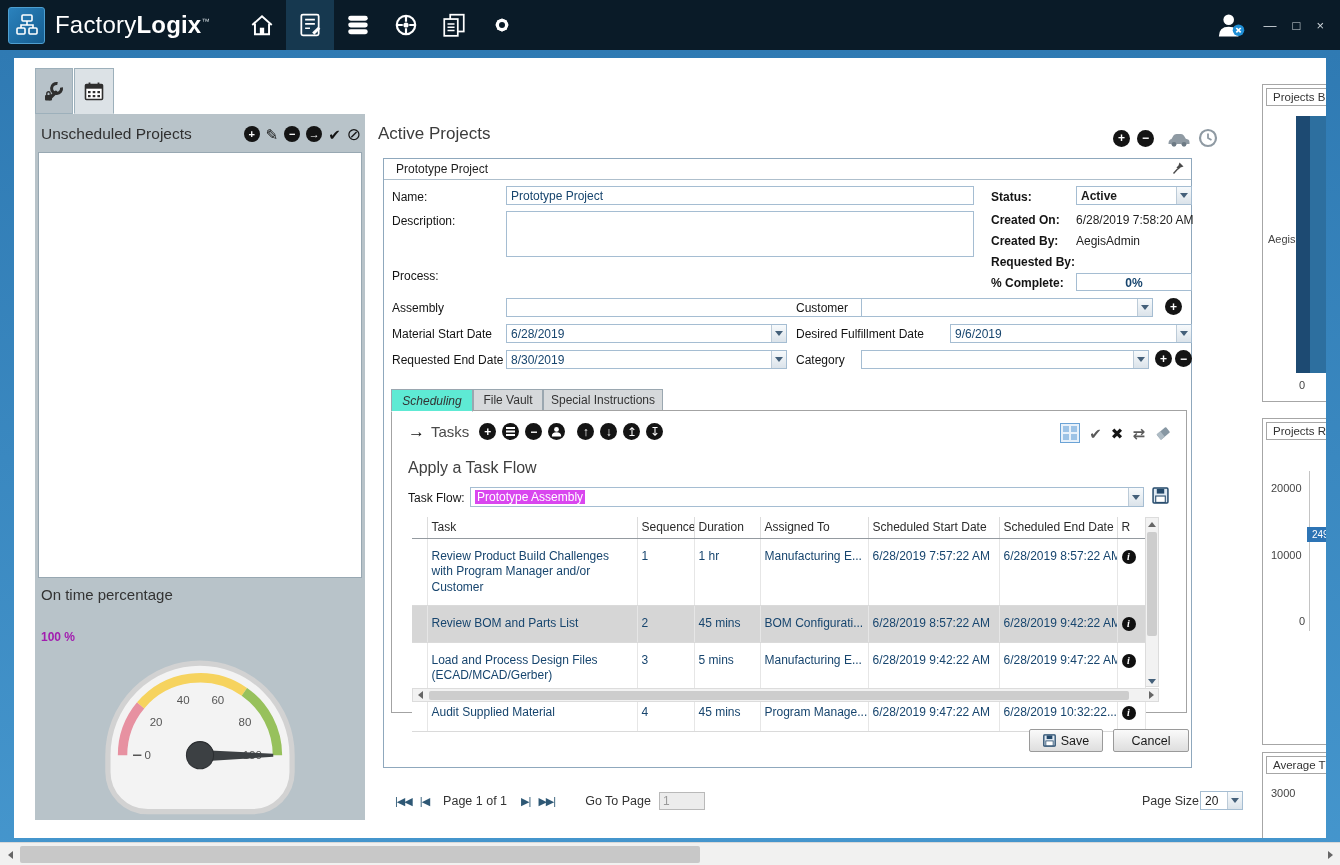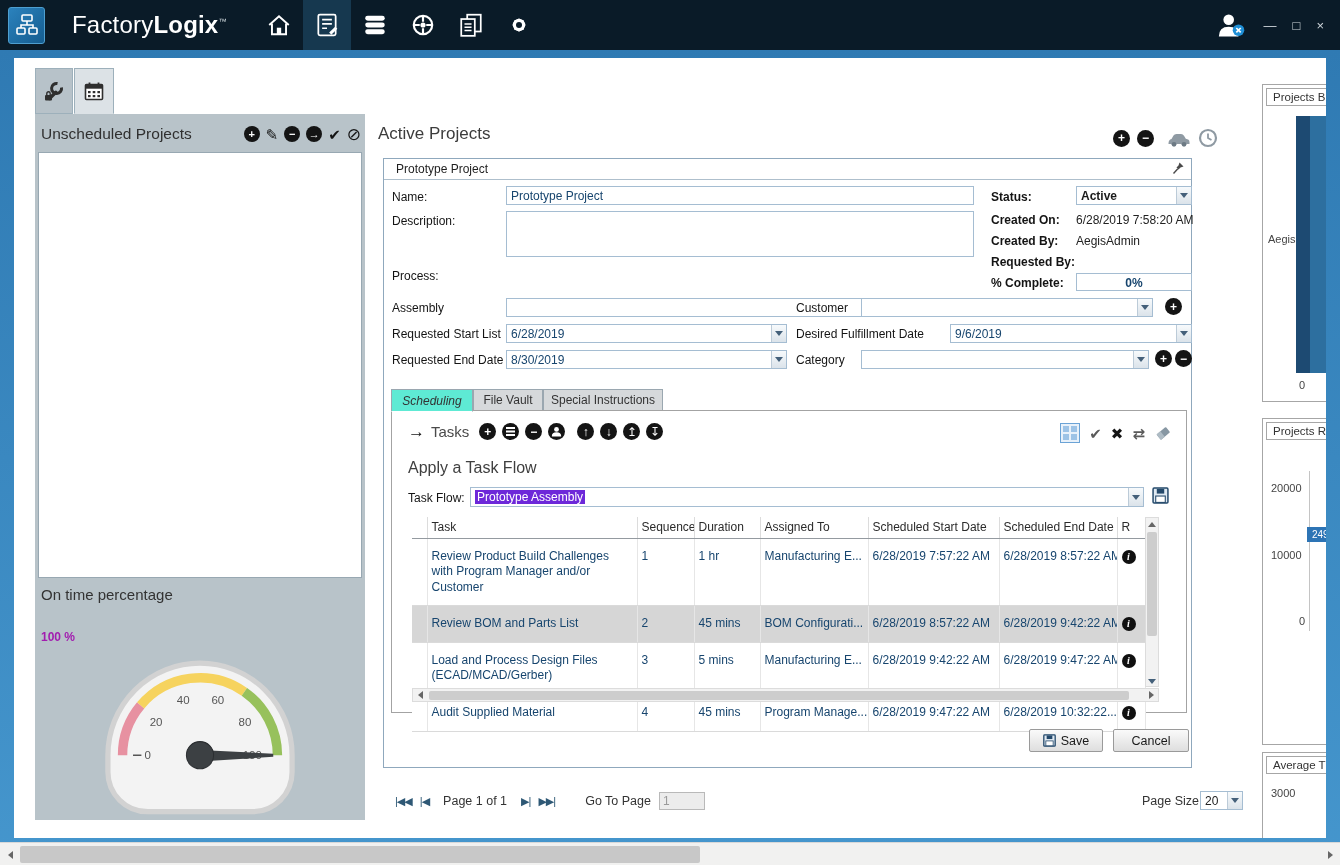--- a/index.html
+++ b/index.html
@@ -2,21 +2,21 @@
 <html><head>
 <meta charset="utf-8">
 <style>
   * { box-sizing: border-box; margin: 0; padding: 0; }
   html,body { width:1340px; height:865px; overflow:hidden; }
   body { font-family:"Liberation Sans","DejaVu Sans",sans-serif; font-size:12px; background:#2e7cb4; position:relative; color:#222; }
 
   
   .topbar { position:absolute; left:0; top:0; width:1340px; height:50px; background:#0a1b28; display:flex; align-items:center; }
   .logo-tile { width:37px; height:37px; margin-left:8px; border:1px solid #4e9fd0; border-radius:3px; background:linear-gradient(135deg,#2b82bd,#155d90); display:flex; align-items:center; justify-content:center; }
-  .brand { margin-left:27px; font-size:24px; color:#fff; letter-spacing:.2px; white-space:nowrap; }
+  .brand { margin-left:10px; font-size:24px; color:#fff; letter-spacing:.2px; white-space:nowrap; }
   .brand .bold { font-weight:bold; }
   .brand sup { font-size:8px; vertical-align:super; color:#cfd8dd; }
   .nav { display:flex; margin-left:28px; height:50px; }
   .nav-item { width:48px; height:50px; display:flex; align-items:center; justify-content:center; cursor:pointer; }
   .nav-item.sel { background:#16384f; }
   .tb-right { margin-left:auto; display:flex; align-items:center; gap:18px; padding-right:16px; }
   .winctl { color:#cfd6db; font-size:13px; display:flex; gap:16px; align-items:center; }
   .winctl span { cursor:pointer; }
 
   
@@ -83,21 +83,21 @@
   .ftab { position:absolute; height:22px; border:1px solid #9aa7b0; background:#d6d9db; font-size:12px; color:#333; display:flex; align-items:center; justify-content:center; cursor:pointer; top:230px; }
   .ftab.active { background:#5eead4; border-bottom-color:#fff; z-index:2; height:23px;font-style:italic; }
   .tabbox { position:absolute; left:7px; top:251px; width:796px; height:303px; border:1px solid #a3a3a3; background:#fff; }
 
   .tasks-row { position:absolute; left:16px; top:12px; display:flex; align-items:center; gap:6px; }
   .tasks-lbl { font-size:15px; color:#4a4a4a; margin-right:4px; }
   .tasks-right { position:absolute; right:14px; top:12px; display:flex; align-items:center; gap:9px; }
   .apply-title { position:absolute; left:16px; top:48px; font-size:16px; color:#3f3f3f; }
   .flow-lbl { position:absolute; left:16px; top:80px; }
   .flow-combo { left:78px; top:76px; width:674px; height:20px; }
-  .sel-text { background:#6d28d9; color:#fff; padding:0 2px; }
+  .sel-text { background:#d946ef; color:#fff; padding:0 2px; }
   .gridicon { width:20px; height:20px; border:1px solid #6ba3d6; background:#e8f1fa; display:flex; align-items:center; justify-content:center; cursor:pointer; }
 
   
   .tbl-wrap { position:absolute; left:20px; top:106px; width:747px; height:170px; }
   table.tasks { border-collapse:collapse; table-layout:fixed; width:733px; font-size:12px; background:#fff; }
   table.tasks th { border-bottom:1px solid #949aa0; border-right:1px solid #dcdcdc; font-weight:normal; text-align:left; padding:3px 4px; color:#2b2b2b; height:21px; white-space:nowrap; overflow:hidden; }
   table.tasks td { border-bottom:1px solid #dadada; border-right:1px solid #e6e6e6; padding:10px 4px; color:#17456e; vertical-align:top; overflow:hidden; line-height:1.3; }
   table.tasks td.nw { white-space:nowrap; }
   tr.sel td { background:#d6d6d6; }
   .vscroll { position:absolute; left:733px; top:0; width:14px; height:170px; background:#f2f2f2; border:1px solid #dcdcdc; }
@@ -337,21 +337,21 @@
       <div class="dots-btn" style="left:569px; top:139px;">…</div>
       <span class="lbl" style="left:412px; top:142px;">Customer</span>
       <div class="combo" style="left:477px; top:139px; width:292px;">
         <span class="txt"></span>
         <span class="arr">
             <span class="tri-d"></span>
           </span>
       </div>
       <span class="ci c-plus" style="position:absolute; left:781px; top:139px;"></span>
 
-      <span class="lbl" style="left:8px; top:168px;">Requested Start List</span>
+      <span class="lbl" style="left:8px; top:168px;">Material Start Date</span>
       <div class="combo" style="left:122px; top:165px; width:281px;">
         <span class="txt">6/28/2019</span>
         <span class="arr">
             <span class="tri-d"></span>
           </span>
       </div>
       <span class="lbl" style="left:412px; top:168px;">Desired Fulfillment Date</span>
       <div class="combo" style="left:566px; top:165px; width:242px;">
         <span class="txt">9/6/2019</span>
         <span class="arr">

